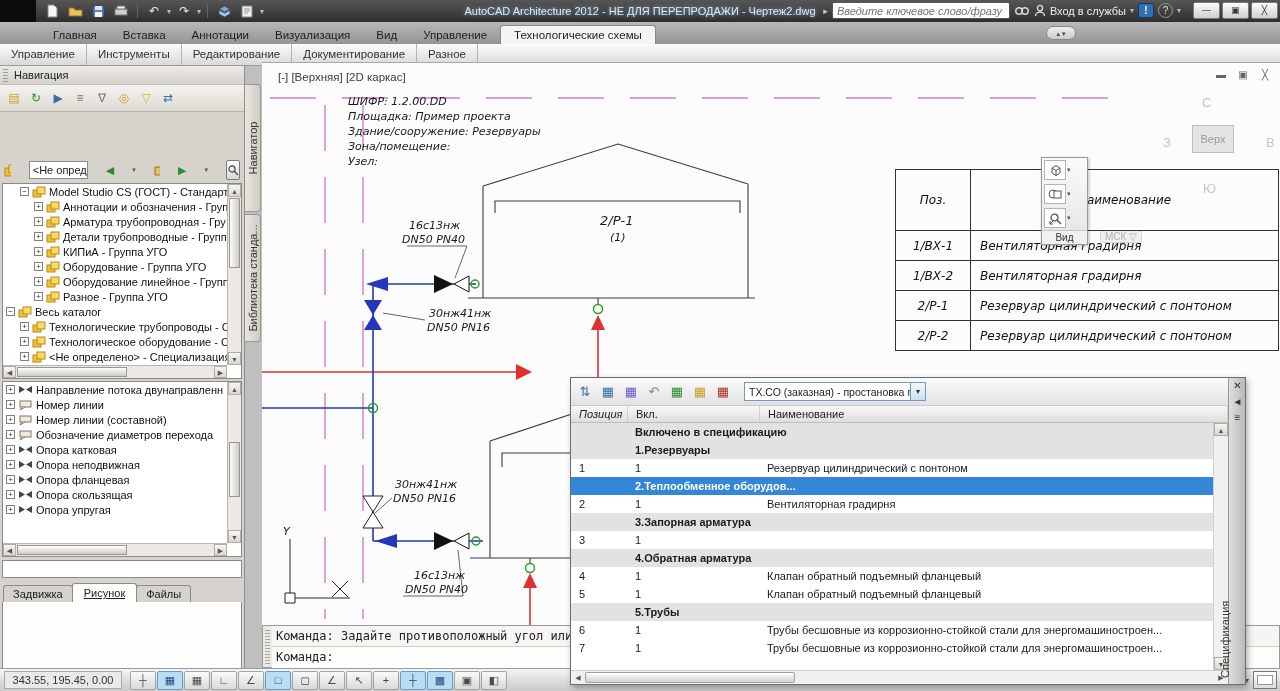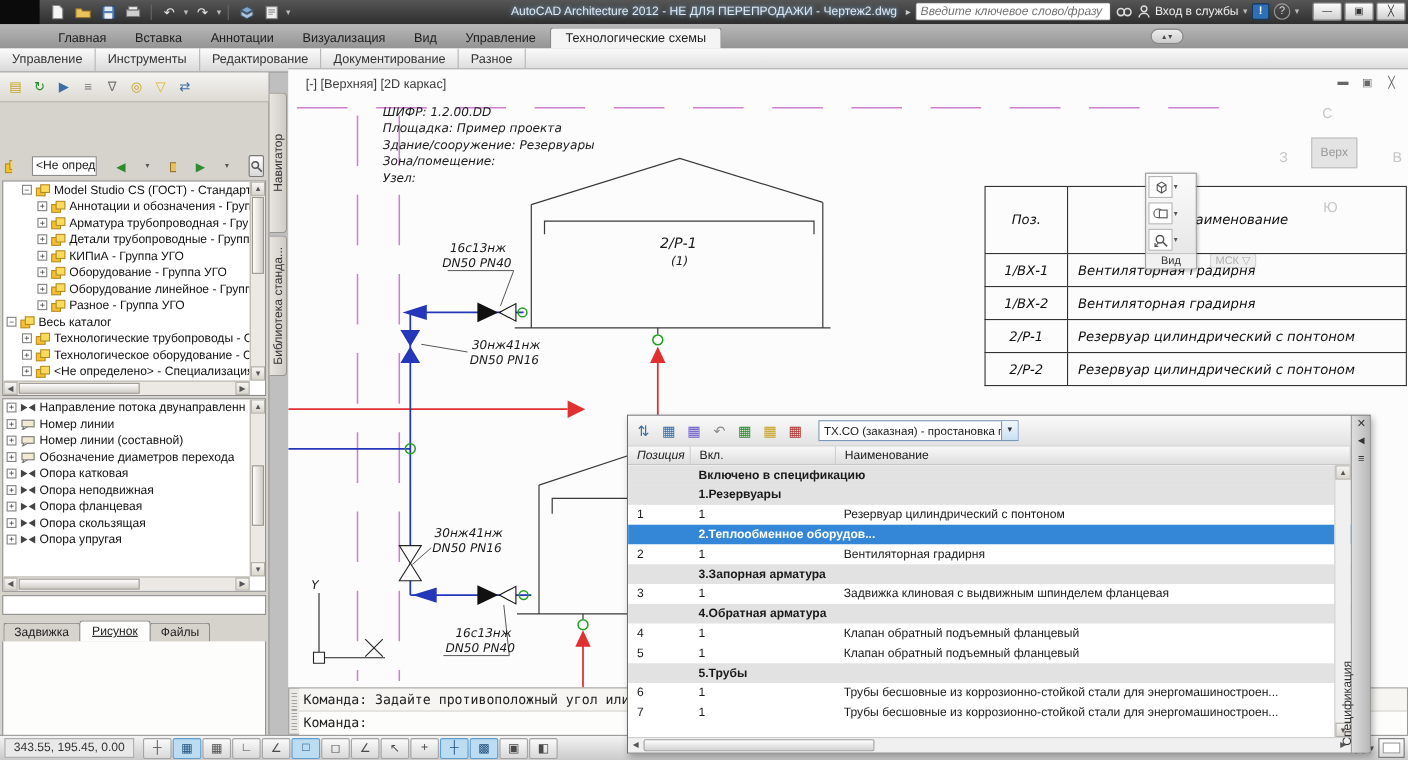--- a/index.html
+++ b/index.html
@@ -275,20 +275,24 @@
   <div class="ribbonrow2">
 
   <div class="rp">Управление</div>
       <div class="rp">Инструменты</div>
       <div class="rp">Редактирование</div>
       <div class="rp">Документирование</div>
       <div class="rp">Разное</div>
     </div>
 
   <div class="palette">
+    <div class="pheader">
+      <div class="grip"></div>
+      <span>Навигация</span>
+    </div>
     <div class="ptoolbar">
 
     <div class="pi" style="color: rgb(201, 162, 39);">▤</div>
         <div class="pi" style="color: rgb(46, 139, 46);">↻</div>
         <div class="pi" style="color: rgb(58, 110, 165);">▶</div>
         <div class="pi" style="color: rgb(119, 119, 119);">≡</div>
         <div class="pi" style="color: rgb(119, 119, 119);">∇</div>
         <div class="pi" style="color: rgb(201, 162, 39);">◎</div>
         <div class="pi" style="color: rgb(217, 182, 42);">▽</div>
         <div class="pi" style="color: rgb(58, 110, 165);">⇄</div>
@@ -784,21 +788,20 @@
 
             <div class="srow t-group">
               <div class="c-pos"></div>
               <div class="c-vkl">3.Запорная арматура</div>
               <div class="c-name"></div>
             </div>
 
             <div class="srow t-item">
               <div class="c-pos">3</div>
               <div class="c-vkl">1</div>
-              <div class="c-name">Задвижка клиновая с выдвижным шпинделем фланцевая</div>
             </div>
 
             <div class="srow t-group">
               <div class="c-pos"></div>
               <div class="c-vkl">4.Обратная арматура</div>
               <div class="c-name"></div>
             </div>
 
             <div class="srow t-item">
               <div class="c-pos">4</div>

